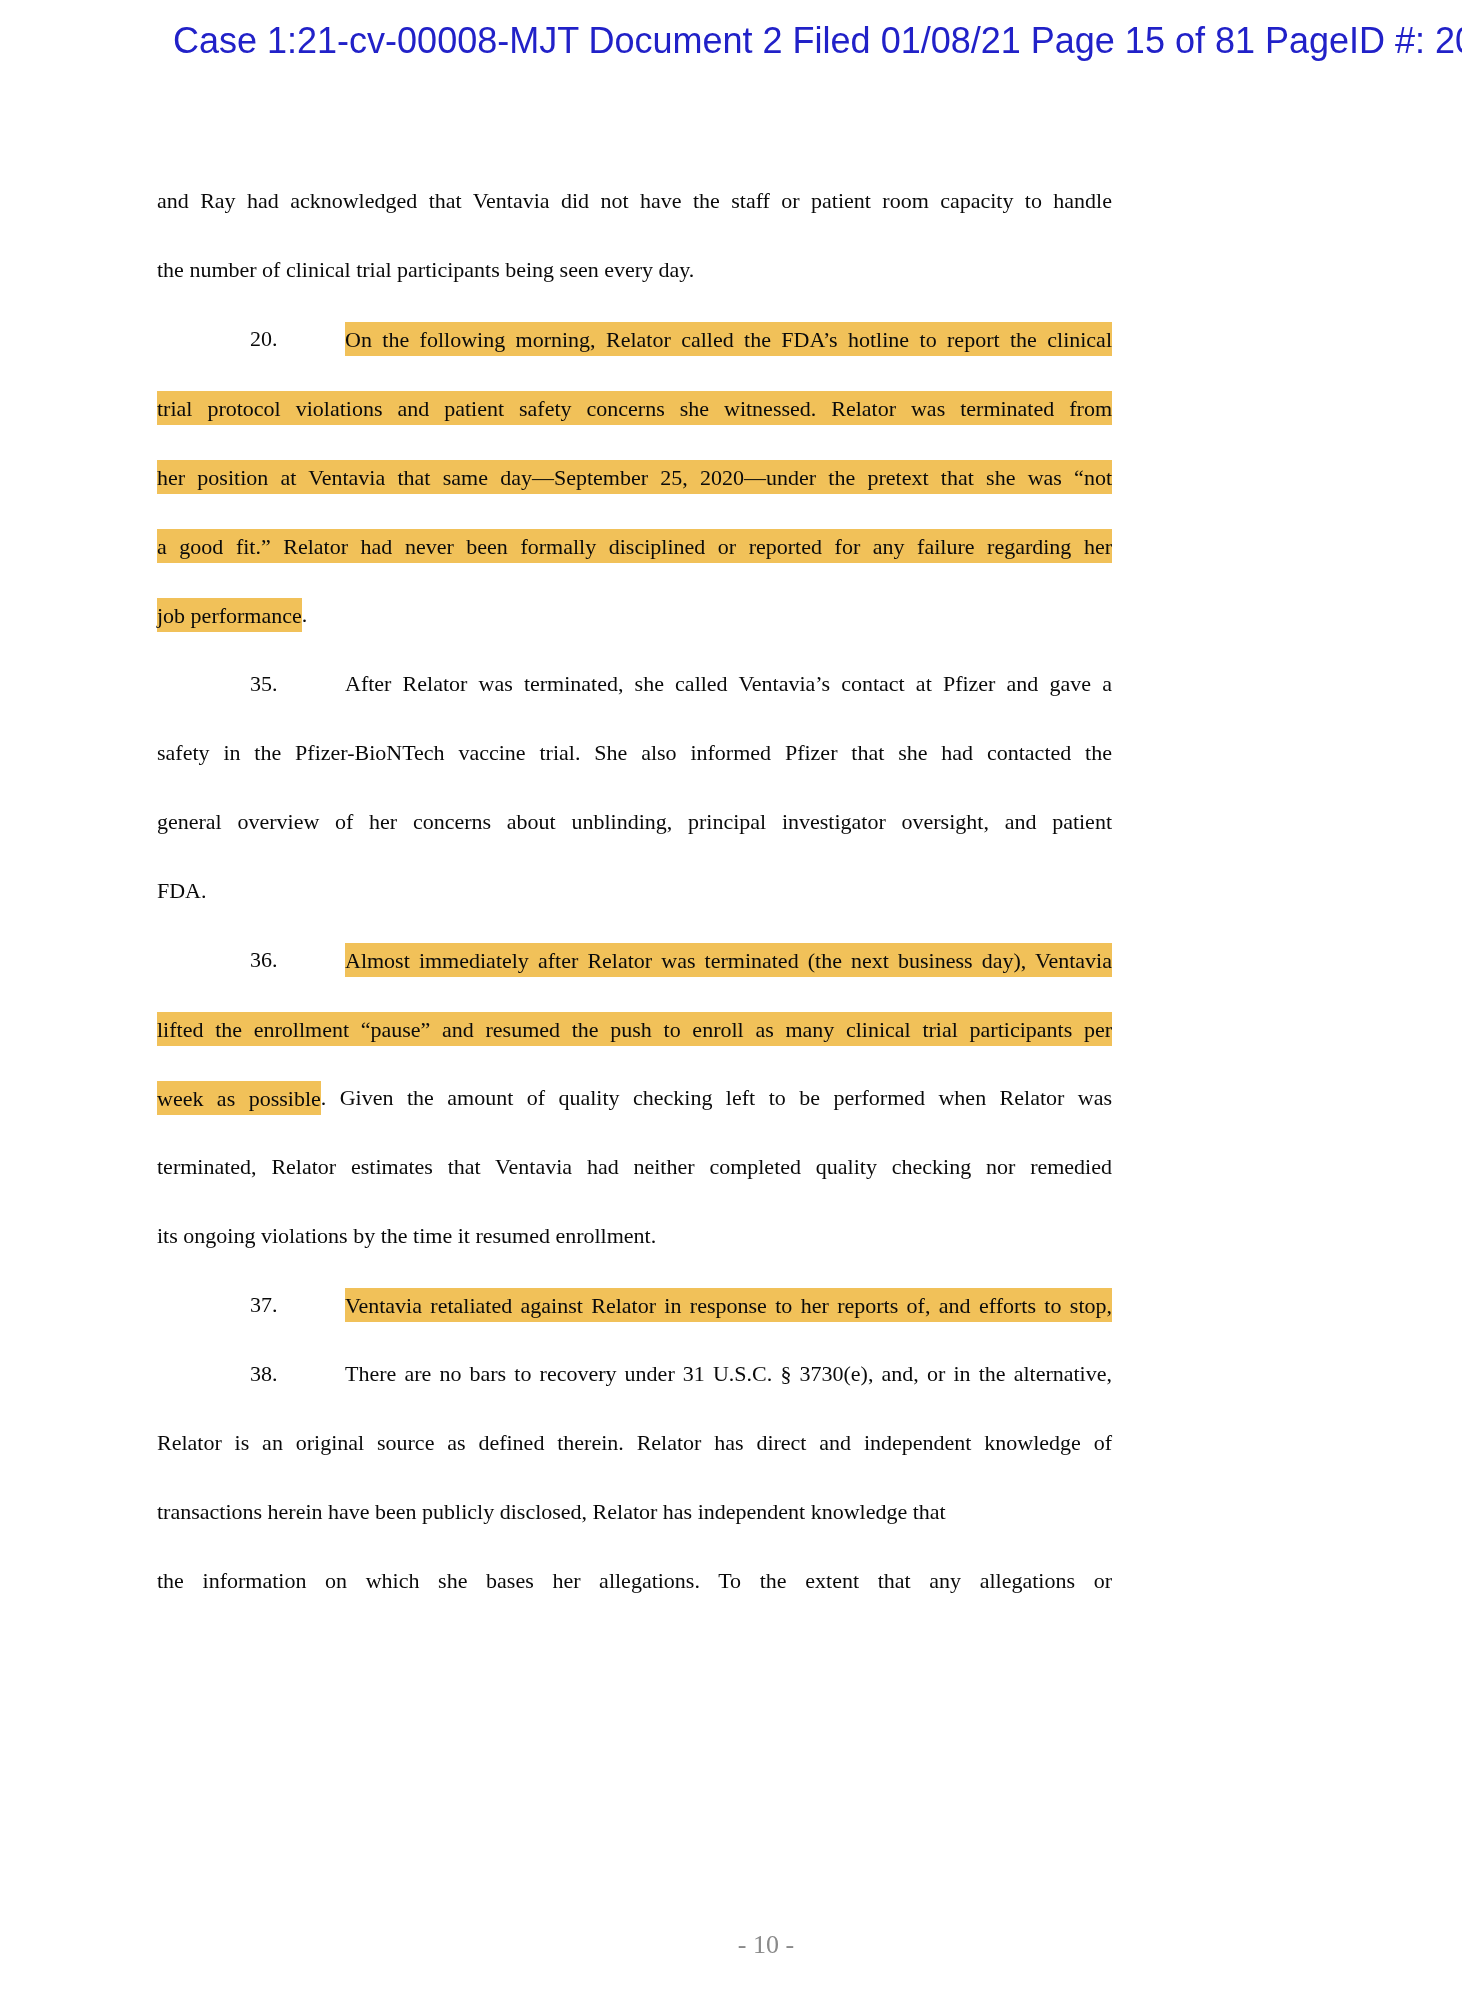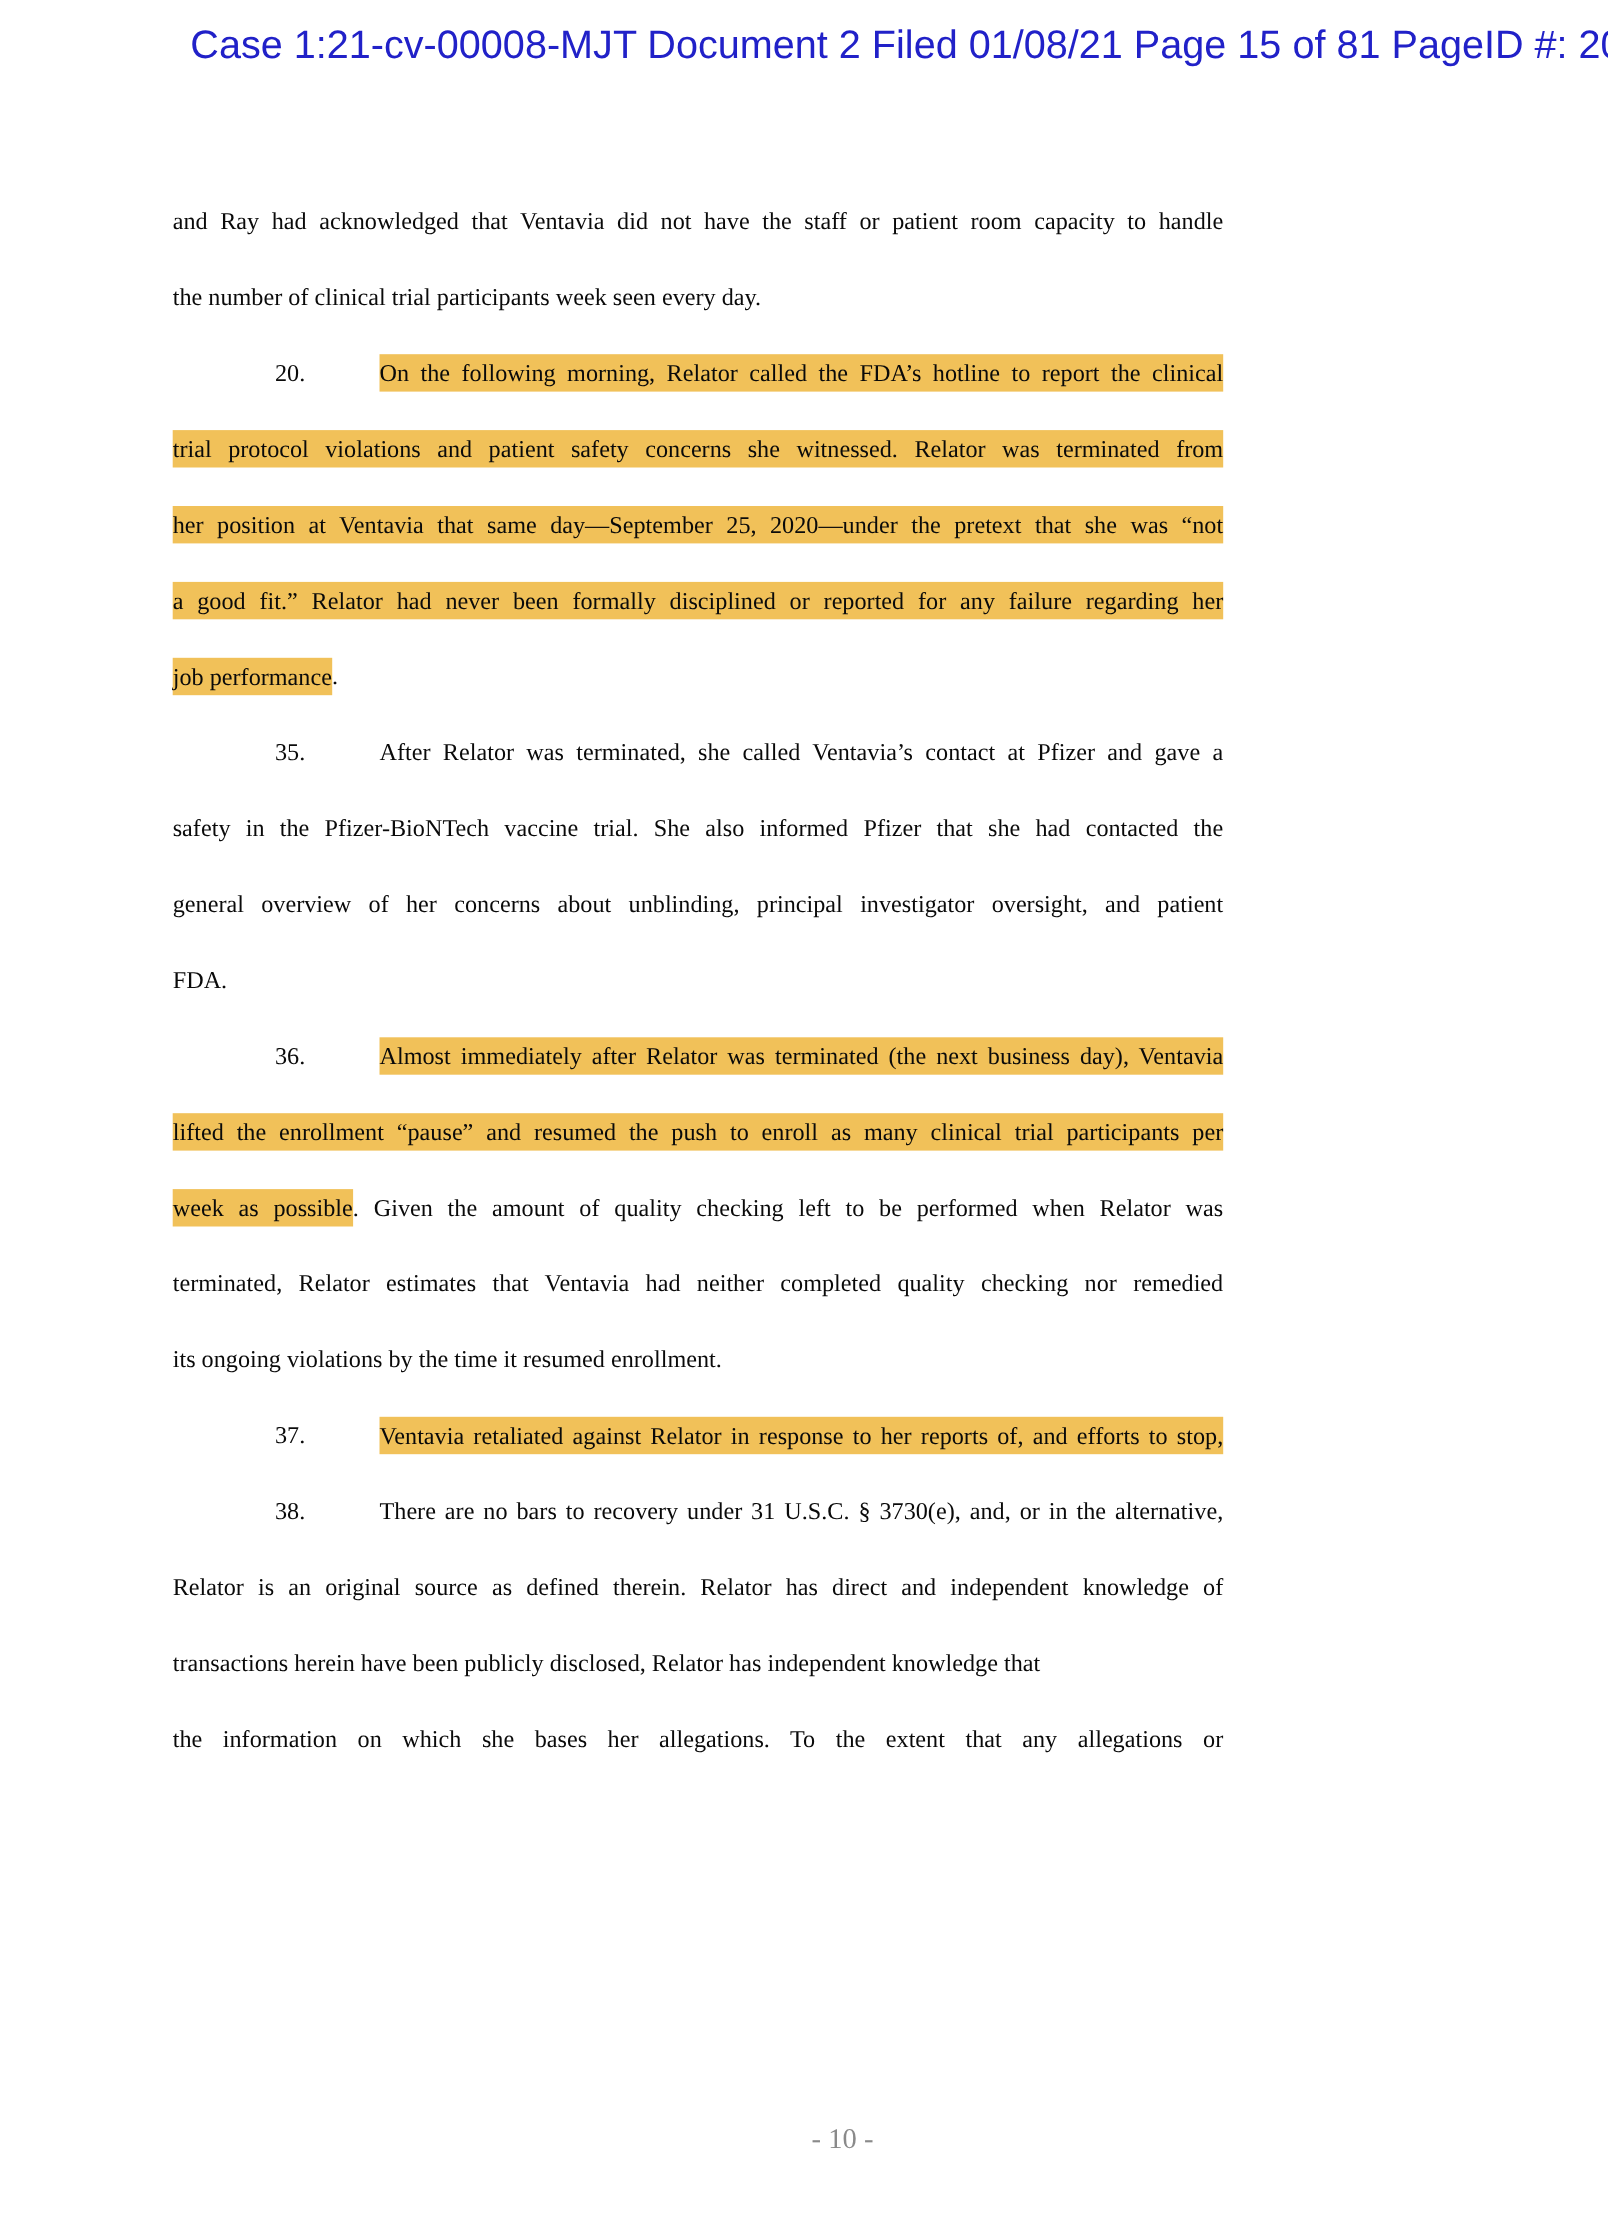--- a/index.html
+++ b/index.html
@@ -72,21 +72,21 @@
     white-space:nowrap;
   }
 </style>
 </head>
 <body>
 
 <div class="page">
   <div class="stamp">Case 1:21-cv-00008-MJT Document 2 Filed 01/08/21 Page 15 of 81 PageID #: 20</div>
   <div class="docbody">
       <div class="line j"><span>and Ray had acknowledged that Ventavia did not have the staff or patient room capacity to handle</span></div>
-      <div class="line"><span>the number of clinical trial participants week seen every day.</span></div>
+      <div class="line"><span>the number of clinical trial participants being seen every day.</span></div>
       <div class="line j"><span class="pnum">20.</span><span class="hl">On the following morning, Relator called the FDA’s hotline to report the clinical</span></div>
       <div class="line j"><span class="hl">trial protocol violations and patient safety concerns she witnessed. Relator was terminated from</span></div>
       <div class="line j"><span class="hl">her position at Ventavia that same day—September 25, 2020—under the pretext that she was “not</span></div>
       <div class="line j"><span class="hl">a good fit.” Relator had never been formally disciplined or reported for any failure regarding her</span></div>
       <div class="line"><span class="hl">job performance</span><span>.</span></div>
       <div class="line j"><span class="pnum">35.</span><span>After Relator was terminated, she called Ventavia’s contact at Pfizer and gave a</span></div>
       <div class="line j"><span>safety in the Pfizer-BioNTech vaccine trial. She also informed Pfizer that she had contacted the</span></div>
       <div class="line j"><span>general overview of her concerns about unblinding, principal investigator oversight, and patient</span></div>
       <div class="line"><span>FDA.</span></div>
       <div class="line j"><span class="pnum">36.</span><span class="hl">Almost immediately after Relator was terminated (the next business day), Ventavia</span></div>

